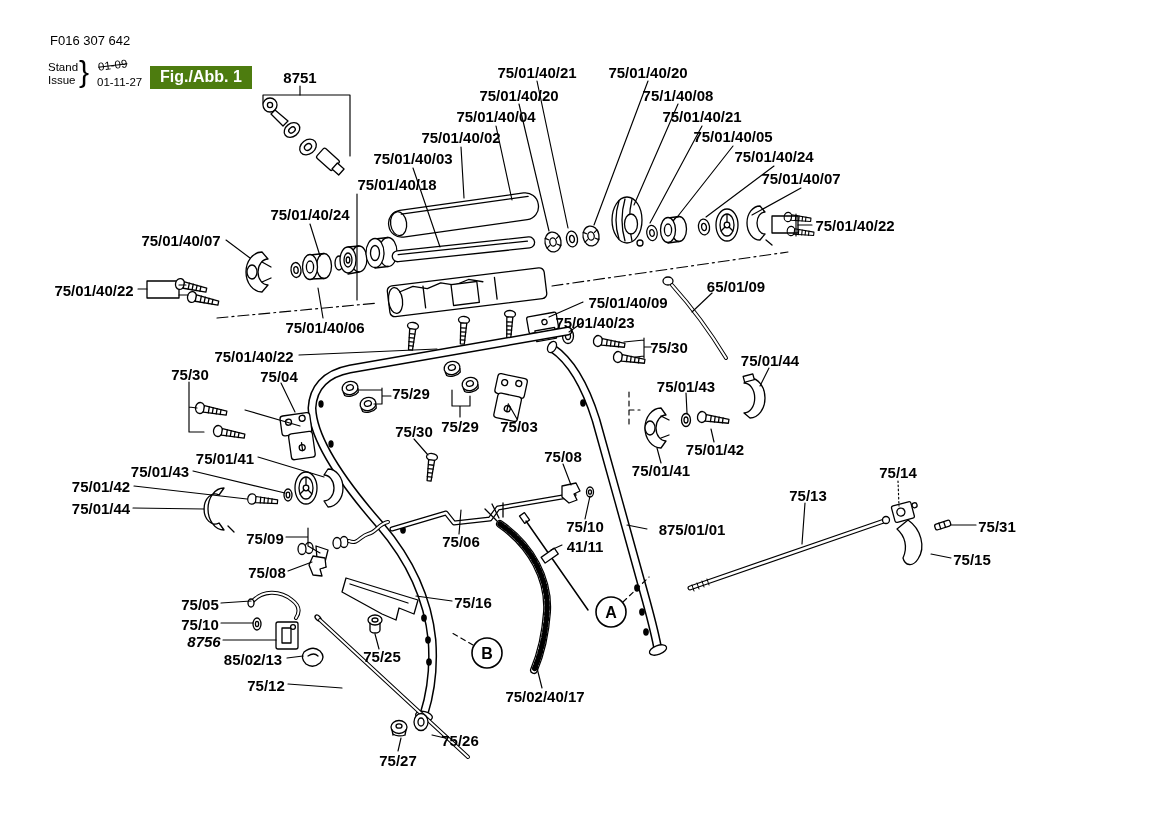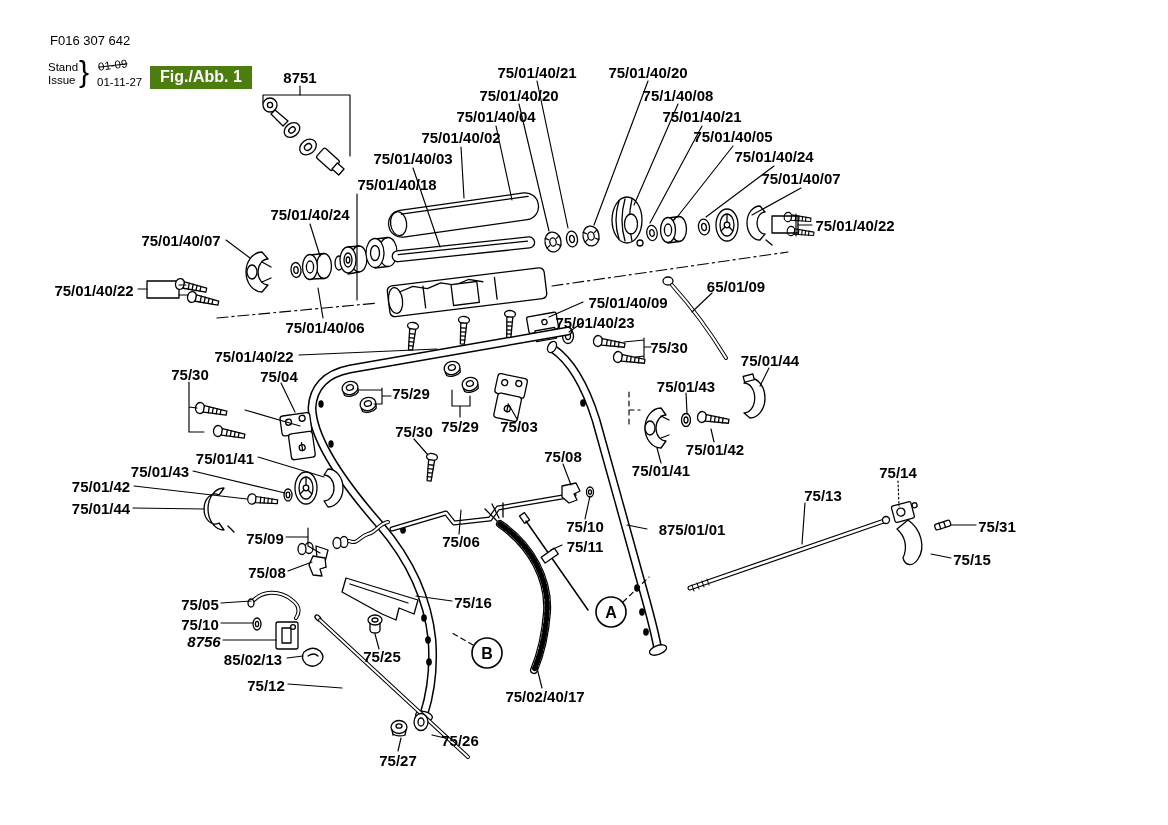--- a/index.html
+++ b/index.html
@@ -483,24 +483,24 @@
       <span class="part-label" style="left: 200px; top: 604px;">75/05</span>
       <span class="part-label" style="left: 200px; top: 624px;">75/10</span>
       <span class="part-label" style="left: 204px; top: 641px; font-style: italic;">8756</span>
       <span class="part-label" style="left: 253px; top: 659px;">85/02/13</span>
       <span class="part-label" style="left: 266px; top: 685px;">75/12</span>
       <span class="part-label" style="left: 382px; top: 656px;">75/25</span>
       <span class="part-label" style="left: 473px; top: 602px;">75/16</span>
       <span class="part-label" style="left: 545px; top: 696px;">75/02/40/17</span>
       <span class="part-label" style="left: 460px; top: 740px;">75/26</span>
       <span class="part-label" style="left: 398px; top: 760px;">75/27</span>
-      <span class="part-label" style="left: 808px; top: 495px; margin-left: 15px;">75/13</span>
+      <span class="part-label" style="left: 808px; top: 495px;">75/13</span>
       <span class="part-label" style="left: 898px; top: 472px;">75/14</span>
       <span class="part-label" style="left: 997px; top: 526px; text-align: right;">75/31</span>
       <span class="part-label" style="left: 972px; top: 559px;">75/15</span>
       <span class="part-label" style="left: 585px; top: 526px;">75/10</span>
-      <span class="part-label" style="left: 585px; top: 546px;">75/11</span>
+      <span class="part-label" style="left: 585px; top: 546px;">41/11</span>
       <span class="part-label" style="left: 692px; top: 529px;">875/01/01</span>
       <span class="part-label" style="left: 461px; top: 541px;">75/06</span>
     </div>
 
 
 </div>
 
 </body></html>

